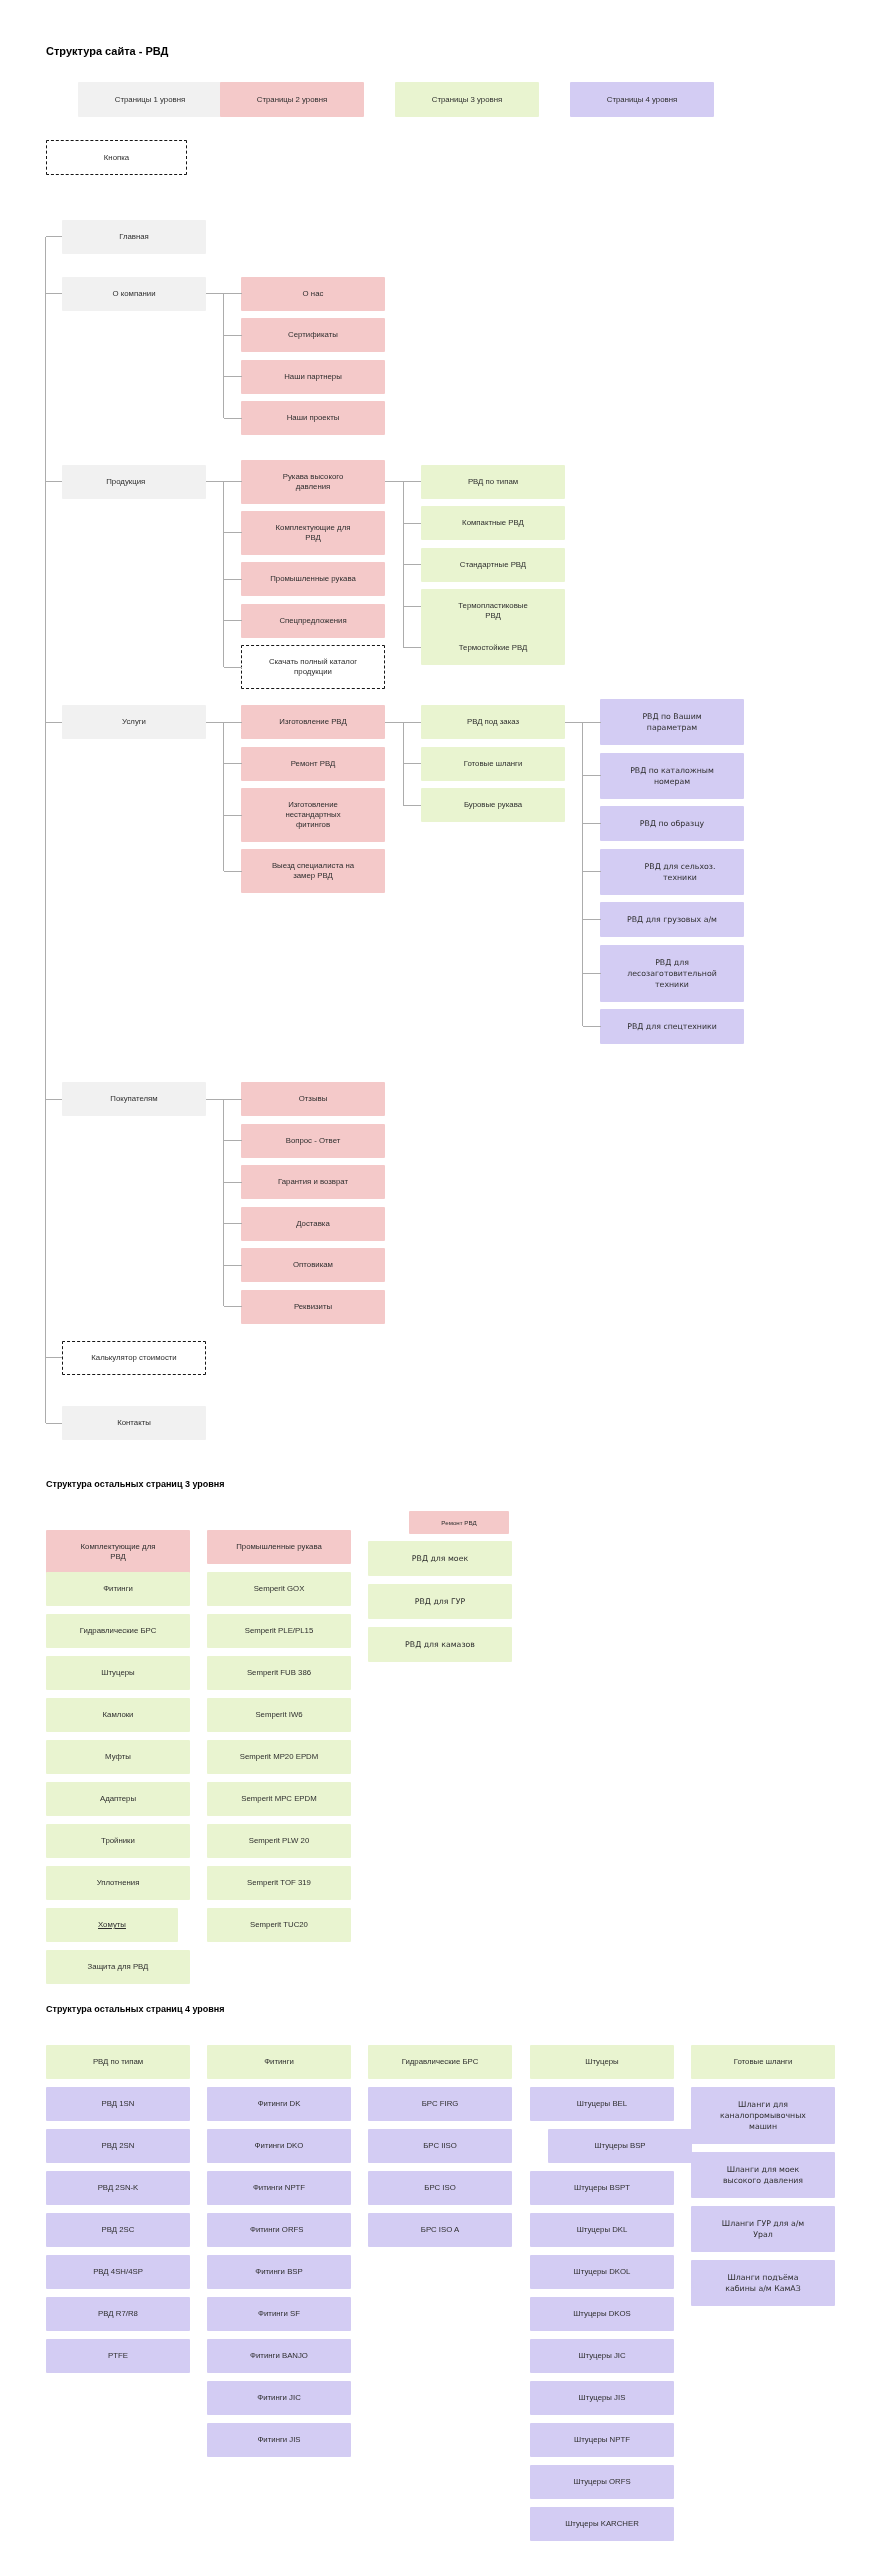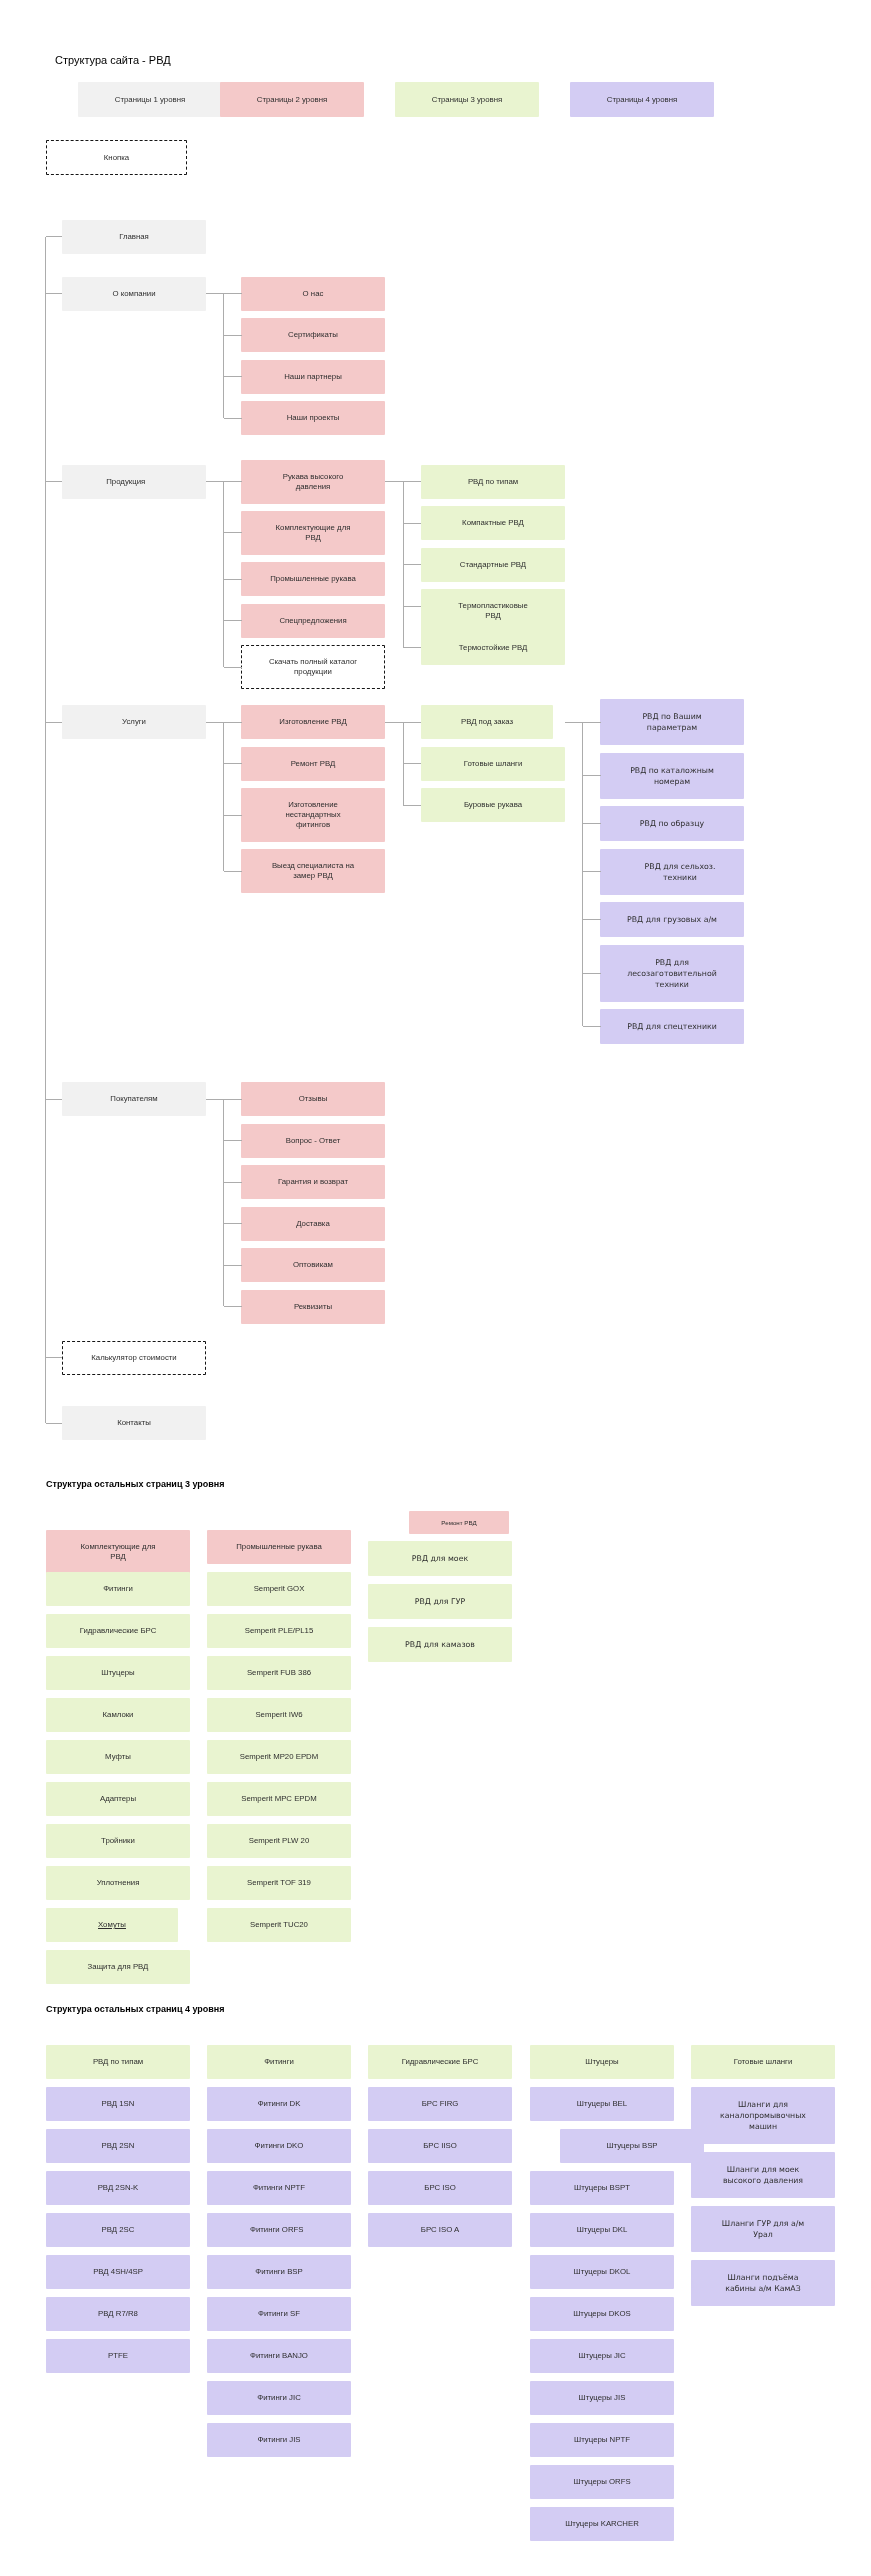--- a/index.html
+++ b/index.html
@@ -1,22 +1,22 @@
 <!DOCTYPE html>
 <html style="--c1: #F1F1F1; --c2: #F4C9C9; --c3: #E9F4D0; --c4: #D3CCF3; --line: #ACACAC;font-size:8.3px"><head>
 <meta charset="utf-8">
 <style>
   :root{
     --c1:#F1F1F1; --c2:#F4C9C9; --c3:#E9F4D0; --c4:#D3CCF3; --line:#ACACAC;
   }
   html,body{margin:0;padding:0;background:#fff;}
   .page{position:relative;width:871px;height:2576px;background:#fff;
         font-family:"Liberation Sans",sans-serif;overflow:hidden;}
-  h1.title{position:absolute;left:46px;top:45px;margin:9px;font-size:11px;
-        font-weight:normal;color:#000;font-family:"Liberation Sans",sans-serif;}
+  h1.title{position:absolute;left:46px;top:45px;margin:0;font-size:11px;
+        font-weight:bold;color:#000;font-family:"Liberation Sans",sans-serif;}
   h2.sec-head{position:absolute;left:46px;margin:0;font-size:9px;
         font-weight:bold;color:#000;}
   #sec3-heading{top:1479px;}
   #sec4-heading{top:2004px;}
 
   .box{position:absolute;box-sizing:border-box;display:flex;align-items:center;
        justify-content:center;text-align:center;padding:12px 28.5px;
        font-size:7.8px;line-height:10px;color:#2e2e2e;border-radius:1px;}
   .alt{font-family:"DejaVu Sans",sans-serif;padding:12px 21px;line-height:11px;}
   .gray{background:var(--c1);}
@@ -90,21 +90,21 @@
     <div class="cline" style="left: 224px; top: 620px; width: 17.6px; height: 0.5px;"></div>
     <div class="box dashed" style="left: 241px; width: 144px; top: 645px;">Скачать полный каталог продукции</div>
     <div class="cline" style="left: 224px; top: 667px; width: 17.6px; height: 0.5px;"></div>
     <div class="cline" style="left: 223px; top: 481px; width: 0.5px; height: 186px;"></div>
     <div class="box gray" style="left: 62px; width: 144px; top: 705px;">Услуги</div>
     <div class="cline" style="left: 46px; top: 722px; width: 16px; height: 0.5px;"></div>
     <div class="cline" style="left: 206px; top: 722px; width: 17.6px; height: 0.5px;"></div>
     <div class="box pink" style="left: 241px; width: 144px; top: 705px;">Изготовление РВД</div>
     <div class="cline" style="left: 224px; top: 722px; width: 17.6px; height: 0.5px;"></div>
     <div class="cline" style="left: 385px; top: 722px; width: 17.6px; height: 0.5px;"></div>
-    <div class="box green" style="left: 421px; width: 132px; top: 705px; text-align: center;">РВД под заказ</div>
+    <div class="box green" style="left: 421px; width: 144px; top: 705px; text-align: center;">РВД под заказ</div>
     <div class="cline" style="left: 403px; top: 722px; width: 17.6px; height: 0.5px;"></div>
     <div class="cline" style="left: 565px; top: 722px; width: 17.6px; height: 0.5px;"></div>
     <div class="box purple alt" style="left: 600px; width: 144px; top: 699px;">РВД по Вашим параметрам</div>
     <div class="cline" style="left: 583px; top: 722px; width: 17.6px; height: 0.5px;"></div>
     <div class="box purple alt" style="left: 600px; width: 144px; top: 753px;">РВД по каталожным номерам</div>
     <div class="cline" style="left: 583px; top: 775px; width: 17.6px; height: 0.5px;"></div>
     <div class="box purple alt" style="left: 600px; width: 144px; top: 806px;">РВД по образцу</div>
     <div class="cline" style="left: 583px; top: 823px; width: 17.6px; height: 0.5px;"></div>
     <div class="box purple alt" style="left: 600px; width: 144px; top: 849px; padding-left: 37px;">РВД для сельхоз. техники</div>
     <div class="cline" style="left: 583px; top: 871px; width: 17.6px; height: 0.5px;"></div>
@@ -191,21 +191,21 @@
     <div class="box purple" style="left: 207px; width: 144px; top: 2339px;">Фитинги BANJO</div>
     <div class="box purple" style="left: 207px; width: 144px; top: 2381px;">Фитинги JIC</div>
     <div class="box purple" style="left: 207px; width: 144px; top: 2423px;">Фитинги JIS</div>
     <div class="box green" style="left: 368px; width: 144px; top: 2045px;">Гидравлические БРС</div>
     <div class="box purple" style="left: 368px; width: 144px; top: 2087px;">БРС FIRG</div>
     <div class="box purple" style="left: 368px; width: 144px; top: 2129px;">БРС IISO</div>
     <div class="box purple" style="left: 368px; width: 144px; top: 2171px;">БРС ISO</div>
     <div class="box purple" style="left: 368px; width: 144px; top: 2213px;">БРС ISO A</div>
     <div class="box green" style="left: 530px; width: 144px; top: 2045px;">Штуцеры</div>
     <div class="box purple" style="left: 530px; width: 144px; top: 2087px;">Штуцеры BEL</div>
-    <div class="box purple" style="left: 560px; width: 144px; top: 2129px;">Штуцеры BSP</div>
+    <div class="box purple" style="left: 548px; width: 144px; top: 2129px;">Штуцеры BSP</div>
     <div class="box purple" style="left: 530px; width: 144px; top: 2171px;">Штуцеры BSPT</div>
     <div class="box purple" style="left: 530px; width: 144px; top: 2213px;">Штуцеры DKL</div>
     <div class="box purple" style="left: 530px; width: 144px; top: 2255px;">Штуцеры DKOL</div>
     <div class="box purple" style="left: 530px; width: 144px; top: 2297px;">Штуцеры DKOS</div>
     <div class="box purple" style="left: 530px; width: 144px; top: 2339px;">Штуцеры JIC</div>
     <div class="box purple" style="left: 530px; width: 144px; top: 2381px;">Штуцеры JIS</div>
     <div class="box purple" style="left: 530px; width: 144px; top: 2423px;">Штуцеры NPTF</div>
     <div class="box purple" style="left: 530px; width: 144px; top: 2465px;">Штуцеры ORFS</div>
     <div class="box purple" style="left: 530px; width: 144px; top: 2507px;">Штуцеры KARCHER</div>
     <div class="box green" style="left: 691px; width: 144px; top: 2045px;">Готовые шланги</div>

